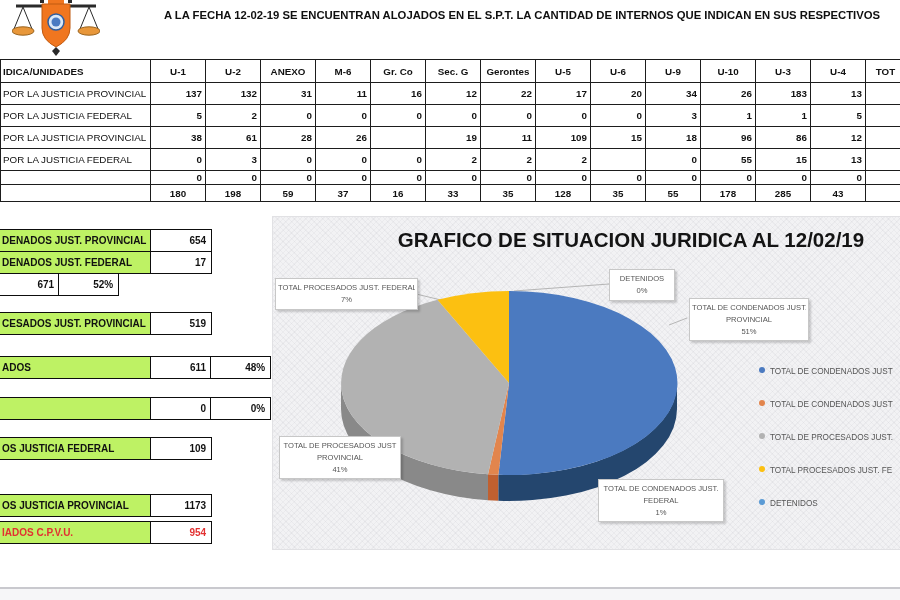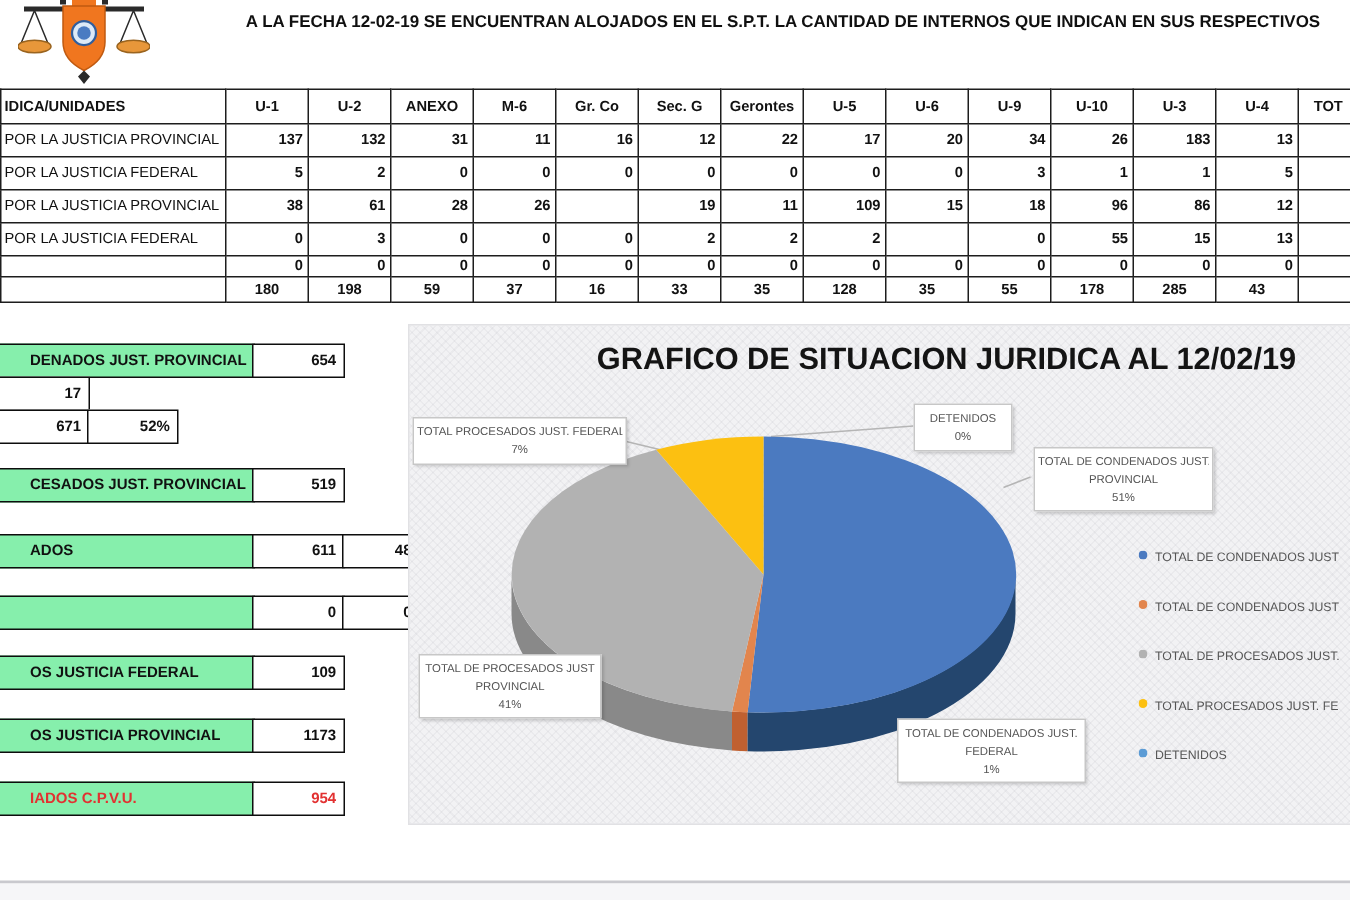--- a/index.html
+++ b/index.html
@@ -13,22 +13,22 @@
   table.main{position:absolute;left:0;top:59px;width:905px;border-collapse:collapse;table-layout:fixed;background:#fff;}
   .main th,.main td{border:1.6px solid #1d1d1d;font-size:9.8px;padding:0 3px;height:21px;
                     overflow:hidden;white-space:nowrap;}
   .main th{text-align:center;font-weight:bold;height:22px;}
   .main td.lbl{text-align:left;font-weight:normal;padding-left:2px;}
   .main td.val{text-align:right;font-weight:600;}
   .main tr.blank td{height:13px;}
   .main tr.total td{height:16px;font-weight:bold;text-align:center;}
   
   .srow{position:absolute;left:0;display:flex;align-items:stretch;height:23px;background:transparent;}
-  .sl{width:149px;border:1.9px solid #0d0d0d;border-left:none;background:#86efac;display:flex;align-items:center;
-      font-weight:bold;font-size:10px;padding-left:20px;white-space:nowrap;overflow:hidden;}
+  .sl{width:149px;border:1.9px solid #0d0d0d;border-left:none;background:#bef264;display:flex;align-items:center;
+      font-weight:bold;font-size:10px;padding-left:2px;white-space:nowrap;overflow:hidden;}
   .sv{width:55px;border:1.9px solid #0d0d0d;margin-left:-1.9px;background:#fff;display:flex;align-items:center;
       justify-content:flex-end;font-weight:bold;font-size:10px;padding-right:5px;}
   .sp{width:54px;border:1.9px solid #0d0d0d;margin-left:-1.9px;background:#fff;display:flex;align-items:center;
       justify-content:flex-end;font-weight:bold;font-size:10px;padding-right:5px;}
   .srow.red .sl,.srow.red .sv{color:#e23131;}
   
   .chart{position:absolute;left:272px;top:216px;width:628px;height:332px;
          background-color:#f2f2f4;border:1px solid #e1e1e4;
          background-image:repeating-linear-gradient(45deg,rgba(110,110,125,.06) 0 1px,transparent 1px 4px),
                           repeating-linear-gradient(135deg,rgba(110,110,125,.06) 0 1px,transparent 1px 4px);}
@@ -210,20 +210,21 @@
           <td class="val"></td>
     </tr>
   </tbody>
     </table>
 
   <div class="srow" style="top:229px">
     <div class="sl">DENADOS JUST. PROVINCIAL</div>
     <div class="sv">654</div>
   </div>
   <div class="srow" style="top:251px">
+    <div class="sl">DENADOS JUST. FEDERAL</div>
     <div class="sv">17</div>
   </div>
   <div class="srow" style="top:273px">
     <div class="sv">671</div>
     <div class="sp">52%</div>
   </div>
   <div class="srow" style="top:312px">
     <div class="sl">CESADOS JUST. PROVINCIAL</div>
     <div class="sv">519</div>
   </div>
@@ -234,21 +235,21 @@
   </div>
   <div class="srow" style="top:397px">
     <div class="sl"></div>
     <div class="sv">0</div>
     <div class="sp">0%</div>
   </div>
   <div class="srow" style="top:437px">
     <div class="sl">OS JUSTICIA FEDERAL</div>
     <div class="sv">109</div>
   </div>
-  <div class="srow" style="top:479px">
+  <div class="srow" style="top:494px">
     <div class="sl">OS JUSTICIA PROVINCIAL</div>
     <div class="sv">1173</div>
   </div>
   <div class="srow red" style="top:521px">
     <div class="sl">IADOS C.P.V.U.</div>
     <div class="sv">954</div>
   </div>
 
   <div class="chart">
     <div class="chart-title">GRAFICO DE SITUACION JURIDICA AL 12/02/19</div>

